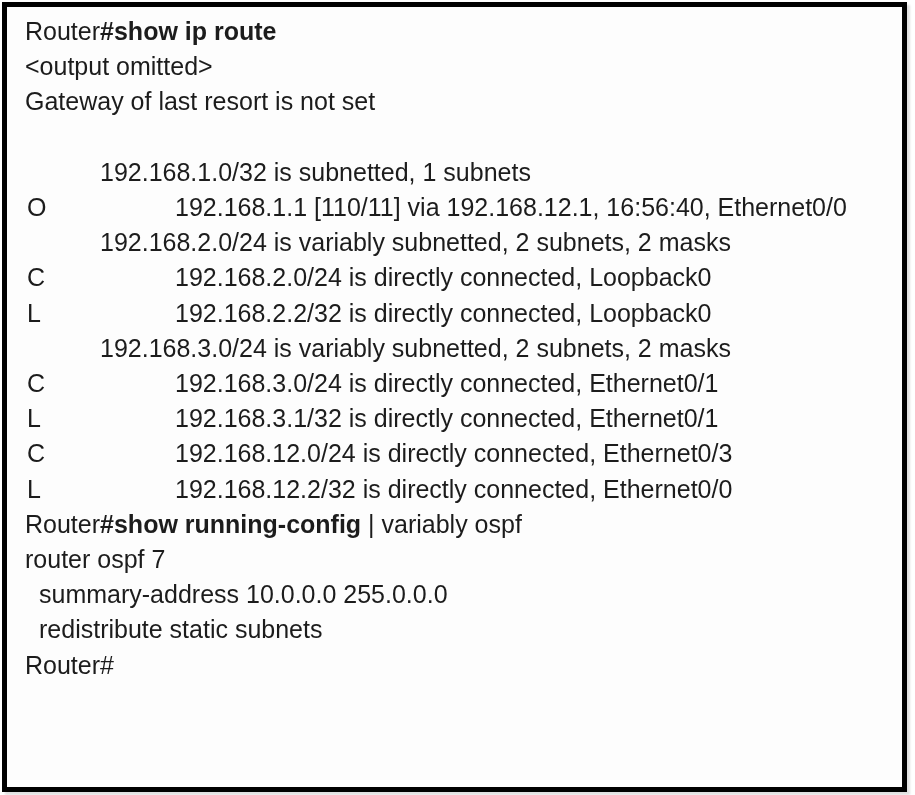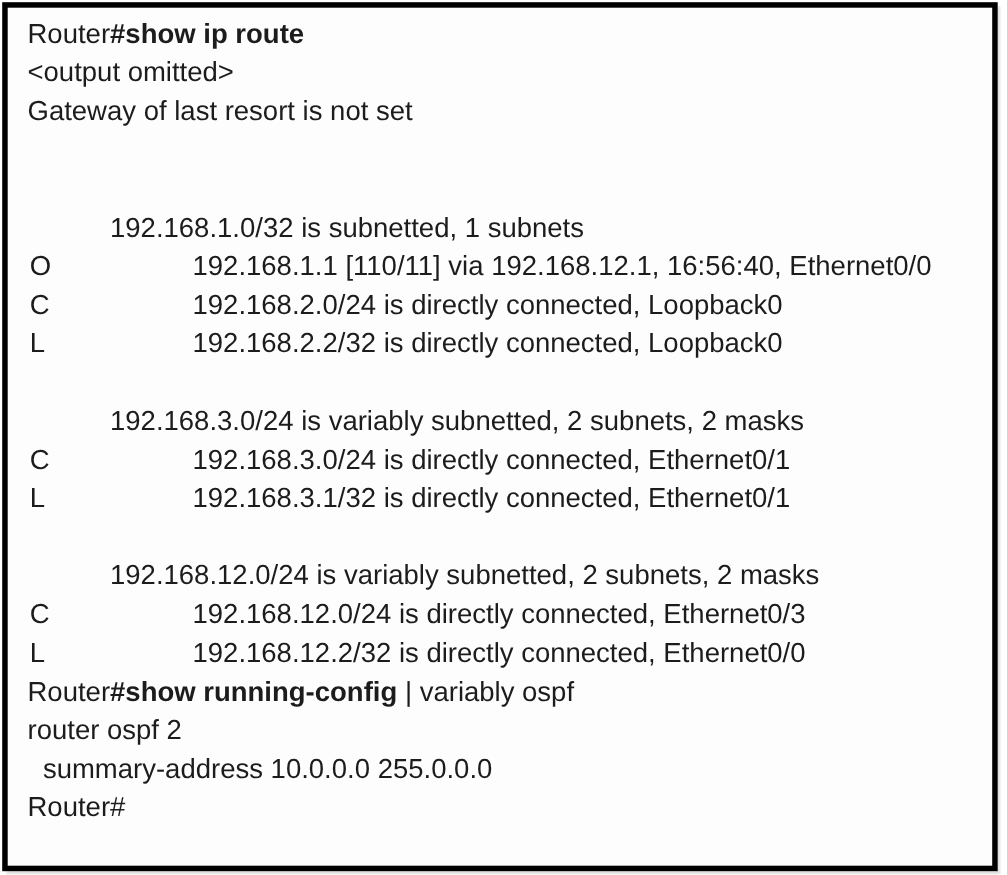--- a/index.html
+++ b/index.html
@@ -28,46 +28,47 @@
     color: #1c1c1c;
     padding: 7px 4px 0 18px;
   }
   .line {
     position: relative;
     white-space: nowrap;
     min-height: 35.2px;
   }
   .line.flush  { padding-left: 0; }
   .line.config { padding-left: 14px; }
-  .line.header { padding-left: 75px; margin-top: 35px; }
+  .line.header { padding-left: 75px; }
   .line.detail { padding-left: 150px; }
   .line .code {
     position: absolute;
     left: 2px;
     top: 0;
   }
   .b { font-weight: 700; margin-top: 11px; }
 </style>
 </head>
 <body>
 
 <div class="frame">
   <div class="content">
       <div class="line flush"><span>Router</span><span class="b">#show ip route</span></div>
       <div class="line flush"><span>&lt;output omitted&gt;</span></div>
       <div class="line flush"><span>Gateway of last resort is not set</span></div>
       <div class="line flush">&nbsp;</div>
       <div class="line header"><span>192.168.1.0/32 is subnetted, 1 subnets</span></div>
       <div class="line detail"><span class="code">O</span><span>192.168.1.1 [110/11] via 192.168.12.1, 16:56:40, Ethernet0/0</span></div>
+      <div class="line header"><span>192.168.2.0/24 is variably subnetted, 2 subnets, 2 masks</span></div>
       <div class="line detail"><span class="code">C</span><span>192.168.2.0/24 is directly connected, Loopback0</span></div>
       <div class="line detail"><span class="code">L</span><span>192.168.2.2/32 is directly connected, Loopback0</span></div>
       <div class="line header"><span>192.168.3.0/24 is variably subnetted, 2 subnets, 2 masks</span></div>
       <div class="line detail"><span class="code">C</span><span>192.168.3.0/24 is directly connected, Ethernet0/1</span></div>
       <div class="line detail"><span class="code">L</span><span>192.168.3.1/32 is directly connected, Ethernet0/1</span></div>
-      <div class="line header"><span>192.168.12.0/24 is variably subnetted, 2 subnets, 2 masks</span></div>
       <div class="line detail"><span class="code">C</span><span>192.168.12.0/24 is directly connected, Ethernet0/3</span></div>
       <div class="line detail"><span class="code">L</span><span>192.168.12.2/32 is directly connected, Ethernet0/0</span></div>
       <div class="line flush"><span>Router</span><span class="b">#show running-config</span><span> | variably ospf</span></div>
-      <div class="line flush"><span>router ospf 2</span></div>
+      <div class="line flush"><span>router ospf 7</span></div>
       <div class="line config"><span>summary-address 10.0.0.0 255.0.0.0</span></div>
+      <div class="line config"><span>redistribute static subnets</span></div>
       <div class="line flush"><span>Router#</span></div>
     </div>
 </div>
 
 </body></html>

